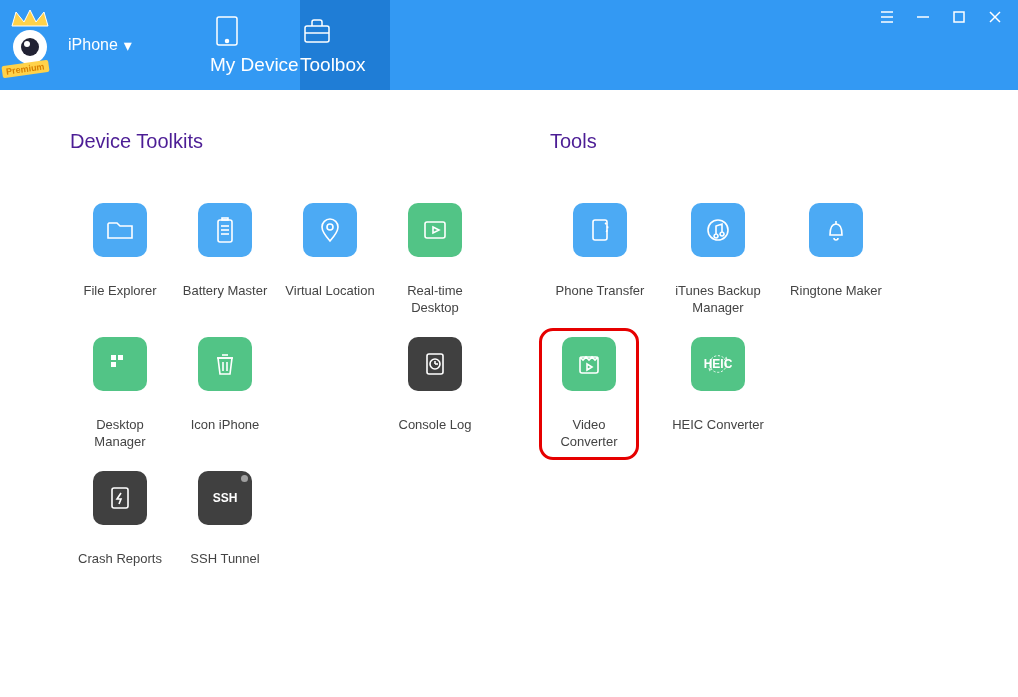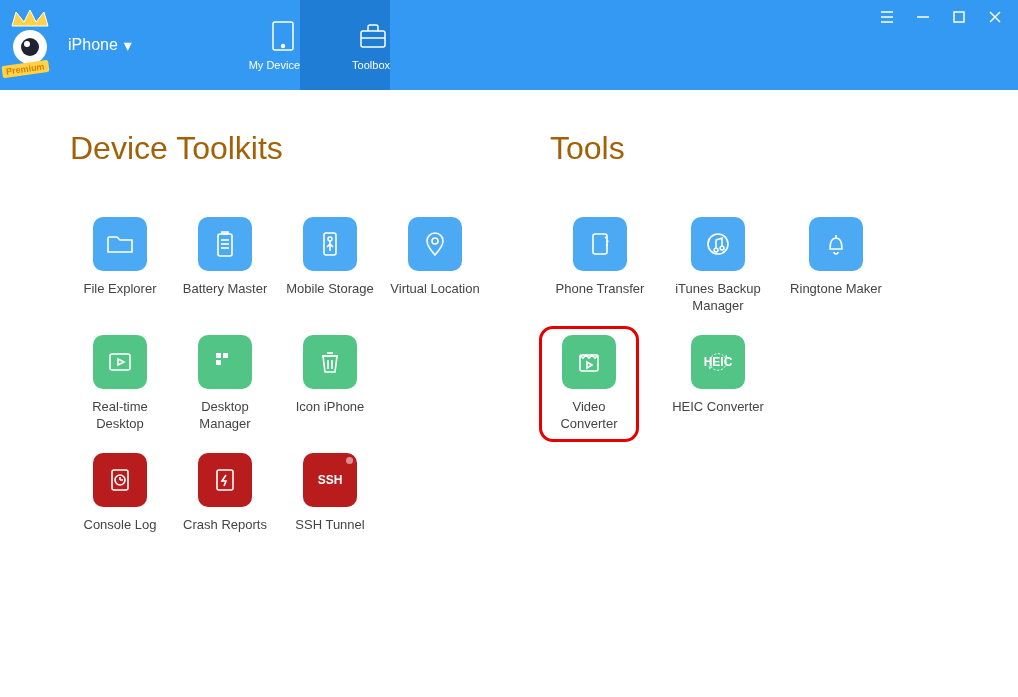--- a/index.html
+++ b/index.html
@@ -7,38 +7,38 @@
   .header { height: 90px; background: #3399f3; display: flex; align-items: stretch; position: relative; }
   .logo-area { width: 210px; display: flex; align-items: center; padding-left: 5px; position: relative; }
   .logo-eye { width: 55px; height: 55px; position: relative; }
   .crown { position: absolute; top: -10px; left: 5px; }
   .eyeball { width: 34px; height: 34px; background: #fff; border-radius: 50%; position: absolute; top: 12px; left: 8px; display: flex; align-items: center; justify-content: center; }
   .pupil { width: 18px; height: 18px; background: #223; border-radius: 50%; position: relative; }
   .pupil::after { content:''; position:absolute; width:6px; height:6px; background:#fff; border-radius:50%; top:3px; left:3px;}
   .ribbon { position: absolute; bottom: -2px; left: -3px; background: #ffd24a; color: #d88000; font-size: 9px; padding: 1px 4px; transform: rotate(-8deg); border-radius: 2px; font-weight: bold; }
   .device-select { color: #fff; font-size: 16px; margin-left: 8px; display: flex; align-items: center; gap: 6px; cursor: pointer; }
   .nav-tabs { display: flex; }
-  .nav-tab { width: 90px; display: flex; flex-direction: column; align-items: flex-end; justify-content: center; color: #fff; font-size: 11px; cursor: pointer; gap: 6px; }
+  .nav-tab { width: 90px; display: flex; flex-direction: column; align-items: flex-start; justify-content: center; color: #fff; font-size: 19px; cursor: pointer; gap: 6px; }
   .nav-tab.active { background: #1f7dd6; }
   .nav-tab svg { width: 34px; height: 34px; }
   .window-controls { position: absolute; top: 8px; right: 14px; display: flex; gap: 18px; color: #fff; }
   .window-controls .wc { width: 18px; height: 18px; display:flex; align-items:center; justify-content:center; cursor:pointer; }
   .content { display: flex; padding: 40px 60px 20px 70px; gap: 60px; }
-  .section-title { font-size: 32px; color: #a16207; margin-bottom: 50px; font-weight: 400; }
+  .section-title { font-size: 20px; color: #4c1d95; margin-bottom: 50px; font-weight: 400; }
   .left-col { width: 420px; }
   .right-col { width: 340px; }
   .grid { display: grid; grid-template-columns: repeat(4, 100px); gap: 20px 5px; }
   .grid.tools { grid-template-columns: repeat(3, 100px); gap: 20px 18px;}
   .tool { display: flex; flex-direction: column; align-items: center; text-align: center; font-size: 13px; color: #444; cursor: pointer; width: 100px; }
   .tool-icon { width: 54px; height: 54px; border-radius: 10px; display: flex; align-items: center; justify-content: center; margin-bottom: 10px; position:relative; }
   .tool-icon.blue { background: #4caaf4; }
   .tool-icon.green { background: #52c486; }
-  .tool-icon.gray { background: #b91c1c; }
+  .tool-icon.gray { background: #404040; }
   .tool-icon svg { width: 30px; height: 30px; }
-  .tool-label { line-height: 1.3; min-height: 34px; }
+  .tool-label { line-height: 1.3; min-height: 34px; margin-top: 16px; }
   .highlight { border: 3px solid #e60000; border-radius: 14px; padding: 6px 8px 6px 8px; margin: -9px -11px;}
   .dot { position:absolute; top:4px; right:4px; width:7px; height:7px; background:#fff; border-radius:50%; opacity:0.5;}
 </style>
 </head>
 <body>
 
 <div class="header">
   <div class="logo-area">
     <div class="logo-eye">
       <svg class="crown" width="40" height="22" viewBox="0 0 40 22">
@@ -118,31 +118,20 @@
               <rect x="8" y="5" width="14" height="22" rx="2"></rect>
               <rect x="12" y="3" width="6" height="2"></rect>
               <line x1="11" y1="11" x2="19" y2="11"></line>
               <line x1="11" y1="15" x2="19" y2="15"></line>
               <line x1="11" y1="19" x2="19" y2="19"></line>
             </svg>
           </div>
         <div class="tool-label">Battery Master</div>
       </div>
 
-      <div class="tool">
-        <div class="tool-icon blue">
-            <svg viewBox="0 0 30 30" fill="none" stroke="#fff" stroke-width="1.6">
-              <rect x="9" y="4" width="12" height="22" rx="2"></rect>
-              <circle cx="15" cy="10" r="2"></circle>
-              <line x1="15" y1="12" x2="15" y2="22"></line>
-              <path d="M12 18 L15 15 L18 18"></path>
-            </svg>
-          </div>
-        <div class="tool-label">Mobile Storage</div>
-      </div>
 
       <div class="tool">
         <div class="tool-icon blue">
             <svg viewBox="0 0 30 30" fill="none" stroke="#fff" stroke-width="1.6">
               <path d="M15 26 C15 26 7 17 7 12 A8 8 0 0 1 23 12 C23 17 15 26 15 26 Z"></path>
               <circle cx="15" cy="12" r="3"></circle>
             </svg>
           </div>
         <div class="tool-label">Virtual Location</div>
       </div>

